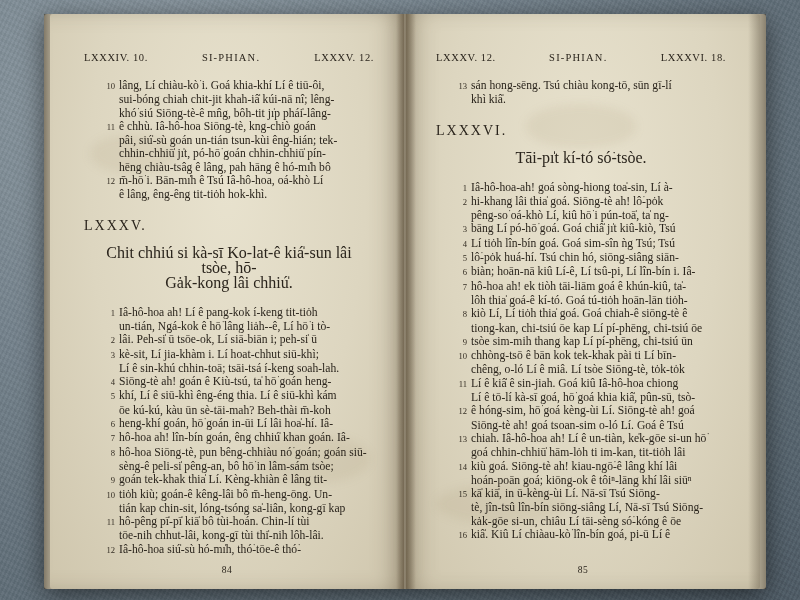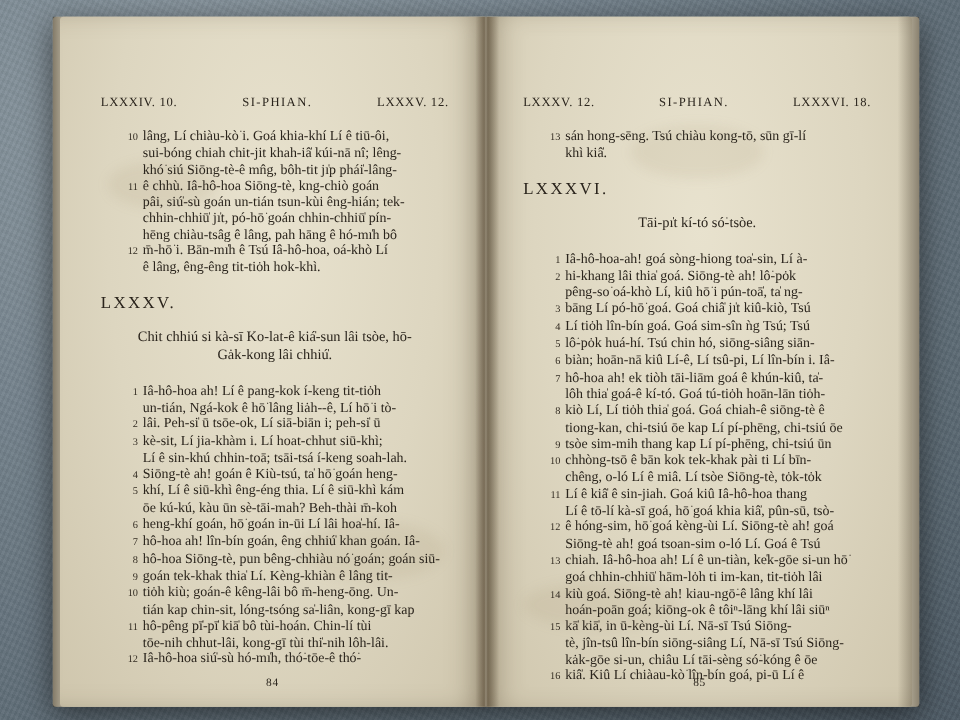--- a/index.html
+++ b/index.html
@@ -93,21 +93,21 @@
 
   .running-head {
     display: flex;
     justify-content: space-between;
     align-items: baseline;
     font-size: 10.5px;
     letter-spacing: 0.6px;
     margin-bottom: 9px;
     font-variant: small-caps;
   }
-  .rh-left, .rh-right { white-space: nowrap; margin-top: 28px; }
+  .rh-left, .rh-right { white-space: nowrap; }
   .rh-center { font-variant: small-caps; letter-spacing: 1.2px; }
 
   .versed { margin: 16px; }
   .vline {
     display: flex;
     align-items: baseline;
     font-size: 11.6px;
     line-height: 13.3px;
     white-space: nowrap;
   }
@@ -125,21 +125,21 @@
     letter-spacing: 0.02px;
   }
 
   .chapter-head {
     margin: 15px 0 11px 0;
     font-size: 14px;
     letter-spacing: 2px;
   }
   .chapter-sub {
     text-align: center;
-    font-size: 12px;
+    font-size: 16px;
     line-height: 15px;
     margin-bottom: 11px;
     padding: 0 6px;
   }
   .chapter-sub .l2 { display: block; }
 
   .folio {
     position: absolute;
     bottom: 14px;
     left: 0;
@@ -258,20 +258,24 @@
           </div>
         <div class="vline">
             <span class="vnum">7</span>
             <span class="vtext">hô-hoa ah! lîn-bín goán, êng chhiú̍ khan goán.    Iâ-</span>
           </div>
         <div class="vline">
             <span class="vnum">8</span>
             <span class="vtext">hô-hoa Siōng-tè, pun bêng-chhiàu nó͘ goán; goán siū-</span>
           </div>
         <div class="vline">
+            <span class="vnum"></span>
+            <span class="vtext">sèng-ê peli-si̍ pêng-an, bô hō͘ in lâm-sám tsòe;</span>
+          </div>
+        <div class="vline">
             <span class="vnum">9</span>
             <span class="vtext">goán tek-khak thia̍ Lí.    Kèng-khiàn ê lâng tit-</span>
           </div>
         <div class="vline">
             <span class="vnum">10</span>
             <span class="vtext">tiȯh kiù;  goán-ê kêng-lâi bô m̄-heng-ōng.    Un-</span>
           </div>
         <div class="vline">
             <span class="vnum"></span>
             <span class="vtext">tián kap chin-sit, lóng-tsóng sa̍-liân, kong-gī kap</span>
@@ -376,21 +380,21 @@
         <div class="vline">
             <span class="vnum">10</span>
             <span class="vtext">chhòng-tsō ê bān kok tek-khak pài ti Lí bīn-</span>
           </div>
         <div class="vline">
             <span class="vnum"></span>
             <span class="vtext">chêng, o-ló Lí ê miâ.    Lí tsòe Siōng-tè, tȯk-tȯk</span>
           </div>
         <div class="vline">
             <span class="vnum">11</span>
-            <span class="vtext">Lí ê kiâ̍ ê sin-jiah.    Goá kiû Iâ-hô-hoa thang</span>
+            <span class="vtext">Lí ê kiâ̍ ê sin-jiah.    Goá kiû Iâ-hô-hoa chiong</span>
           </div>
         <div class="vline">
             <span class="vnum"></span>
             <span class="vtext">Lí ê tō-lí kà-sī goá, hō͘ goá khia kiâ̍, pûn-sū, tsò-</span>
           </div>
         <div class="vline">
             <span class="vnum">12</span>
             <span class="vtext">ê hóng-sim, hō͘ goá kèng-ùi Lí.    Siōng-tè ah! goá</span>
           </div>
         <div class="vline">

